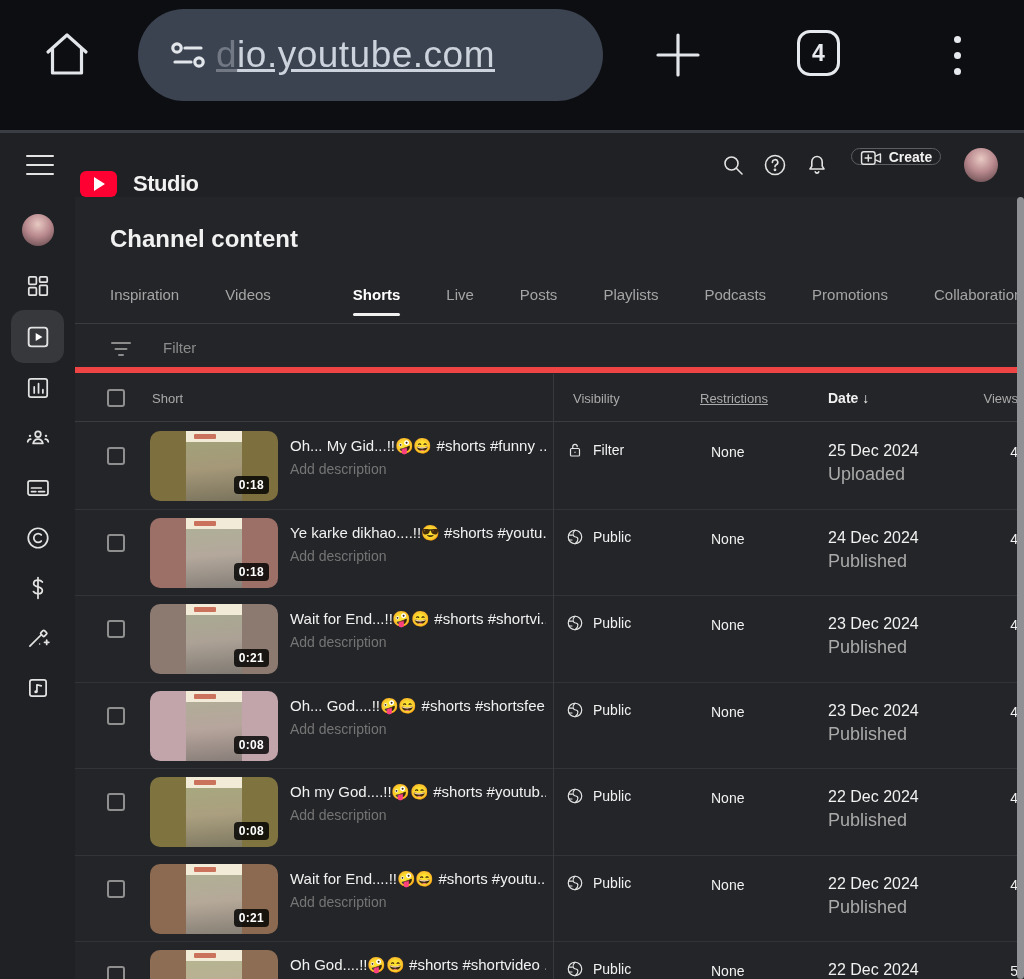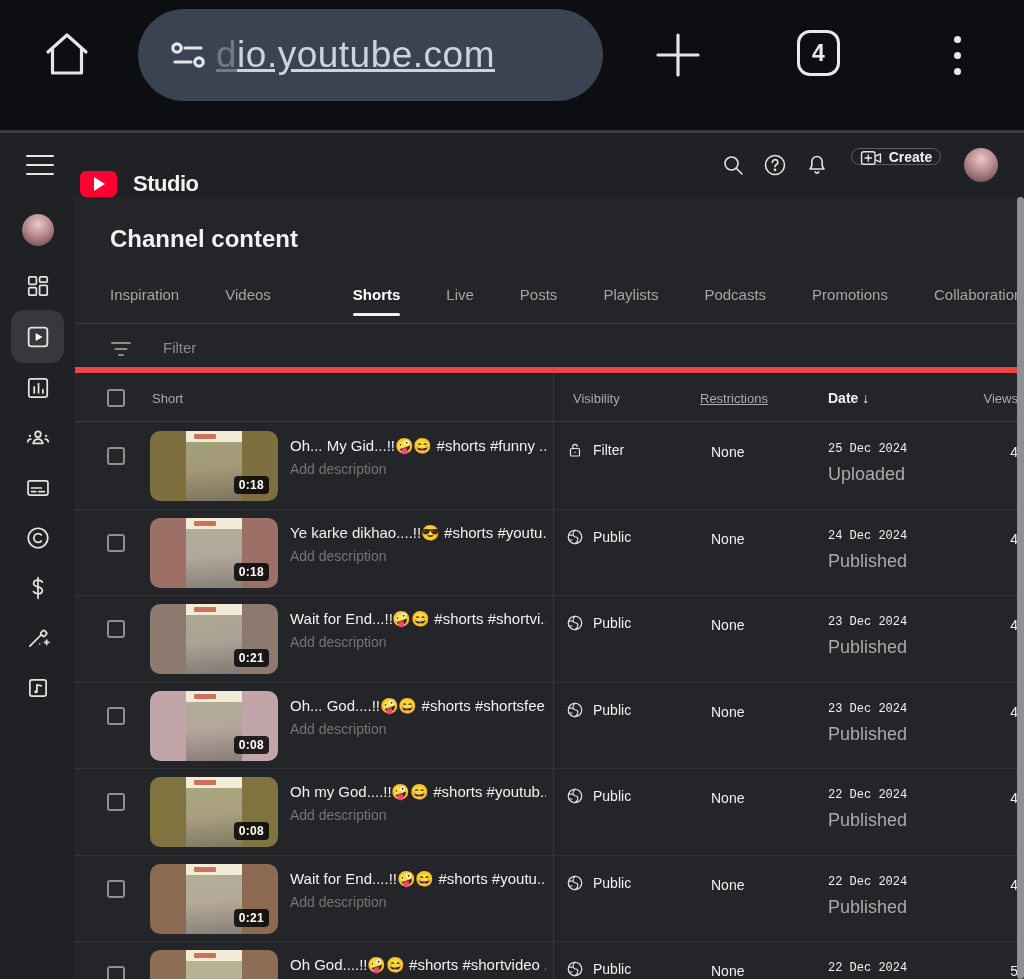--- a/index.html
+++ b/index.html
@@ -92,21 +92,21 @@
     background:linear-gradient(175deg, rgba(110,120,80,.45) 0%, rgba(90,70,55,.35) 45%, rgba(40,35,30,.5) 100%); }
   .duration-badge { position:absolute; right:9px; bottom:7px; background:rgba(0,0,0,.82);
     color:#fff; font-size:12px; font-weight:700; padding:2px 5px; border-radius:4px; letter-spacing:.3px; }
   .row-title { position:absolute; left:215px; top:14px; width:256px; font-size:15px; color:#f1f1f1;
     white-space:nowrap; overflow:hidden; }
   .row-desc { position:absolute; left:215px; top:38px; font-size:14px; color:#757575; }
   .vis-cell { position:absolute; left:491px; top:18px; display:flex; align-items:center; gap:9px;
     font-size:14px; color:#f1f1f1; }
   .vis-cell svg { width:18px; height:18px; }
   .restr-cell { position:absolute; left:625px; top:21px; font-size:14px; color:#f1f1f1;margin-left:11px; }
-  .date-cell { position:absolute; left:753px; top:19px; font-size:12px; color:#f1f1f1;font-family:Liberation Mono, monospace; }
+  .date-cell { position:absolute; left:753px; top:19px; font-size:16px; color:#f1f1f1; }
   .date-sub { position:absolute; left:753px; top:41px; font-size:18px; color:#aaa; }
   .views-cell { position:absolute; right:6px; top:21px; font-size:14px; color:#f1f1f1; }
 
   .scrollbar { position:absolute; right:0; top:0; width:7px; height:100%;
     background:#8e9094; border-radius:4px; z-index:5; }
 
   svg.stroke { fill:none; stroke:#e3e3e3; stroke-width:1.6; stroke-linecap:round; stroke-linejoin:round; }
   svg.chromestroke { fill:none; stroke:#e2e6eb; stroke-width:3.2; stroke-linecap:round; stroke-linejoin:round; }
 </style>
 </head>

